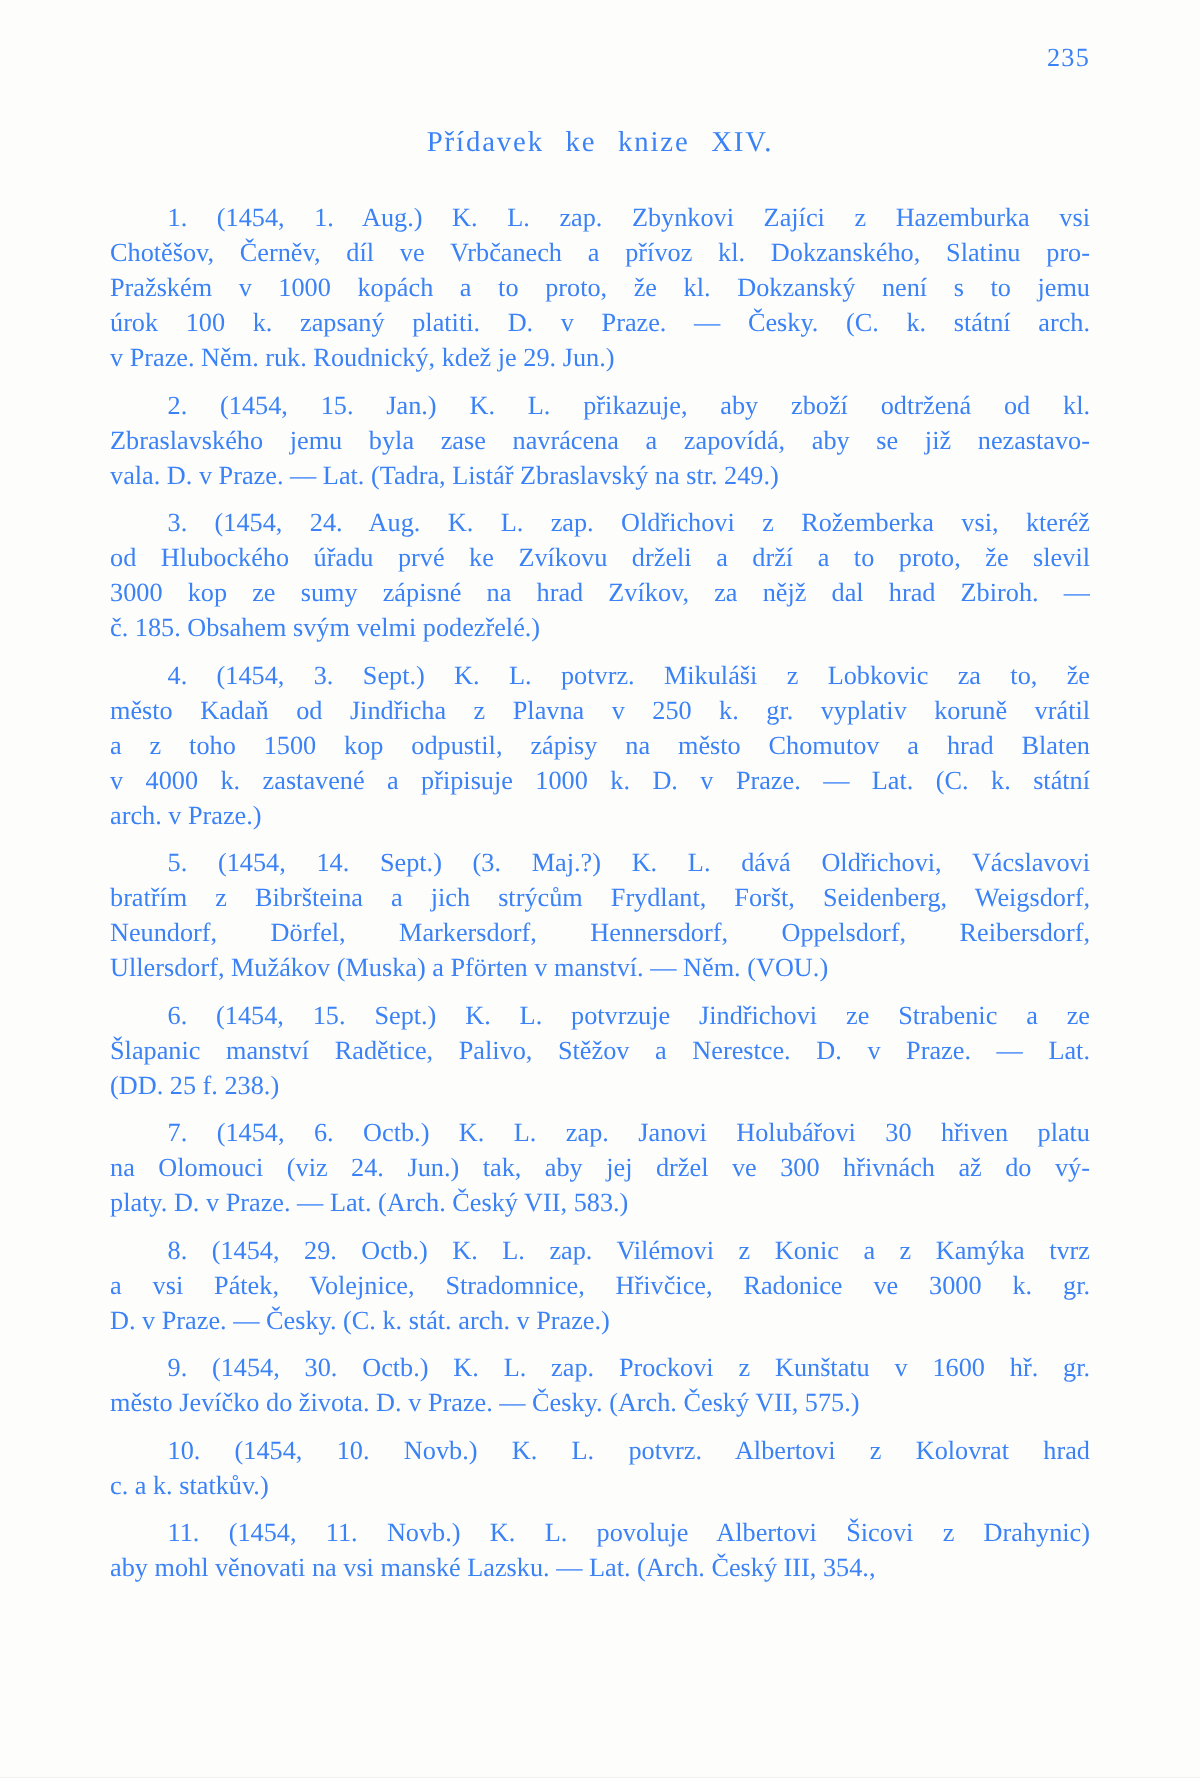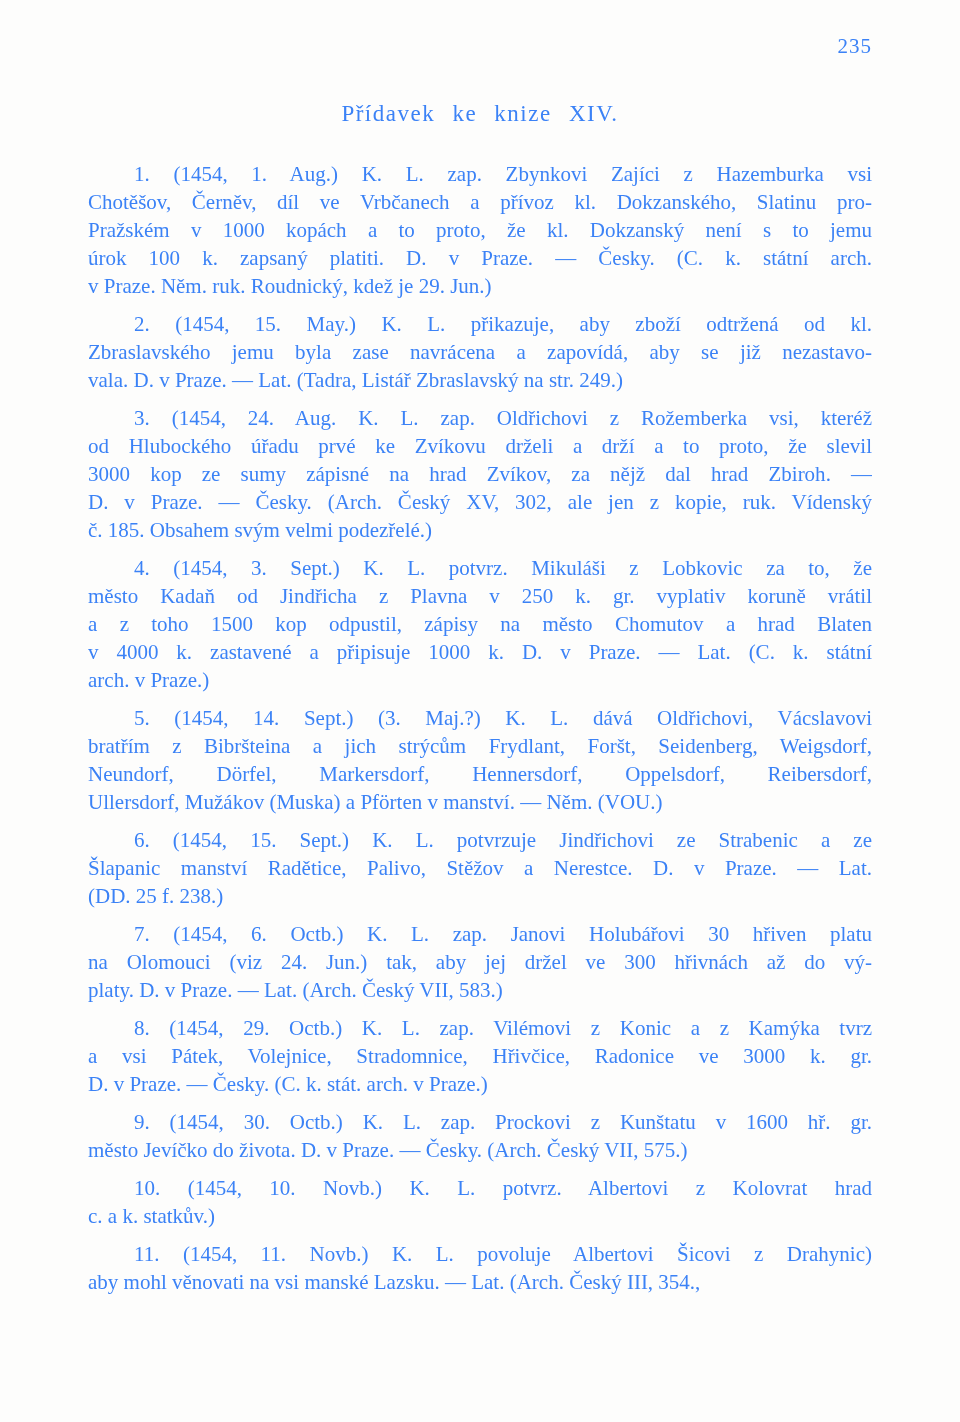--- a/index.html
+++ b/index.html
@@ -68,29 +68,28 @@
 
   <div class="entries">
       <div class="para">
         <div class="line first"><span>1. (1454, 1. Aug.) K. L. zap. Zbynkovi Zajíci z </span><span class="it">Hazemburka</span><span> vsi</span></div>
         <div class="line"><span class="it">Chotěšov, Černěv</span><span>, díl ve </span><span class="it">Vrbčanech</span><span> a přívoz kl. Dokzanského, </span><span class="it">Slatinu</span><span> pro-</span></div>
         <div class="line"><span>Pražském v 1000 kopách a to proto, že kl. Dokzanský není s to jemu</span></div>
         <div class="line"><span>úrok 100 k. zapsaný platiti. D. v Praze. — Česky. (C. k. státní arch.</span></div>
         <div class="line last"><span>v Praze. Něm. ruk. Roudnický, kdež je 29. Jun.)</span></div>
       </div>
       <div class="para">
-        <div class="line first"><span>2. (1454, 15. May.) K. L. přikazuje, aby zboží odtržená od kl.</span></div>
+        <div class="line first"><span>2. (1454, 15. Jan.) K. L. přikazuje, aby zboží odtržená od kl.</span></div>
         <div class="line"><span class="it">Zbraslavského</span><span> jemu byla zase navrácena a zapovídá, aby se již nezastavo-</span></div>
         <div class="line last"><span>vala. D. v Praze. — Lat. (Tadra, Listář Zbraslavský na str. 249.)</span></div>
       </div>
       <div class="para">
         <div class="line first"><span>3. (1454, 24. Aug. K. L. zap. Oldřichovi z </span><span class="it">Rožemberka</span><span> vsi, kteréž</span></div>
         <div class="line"><span>od </span><span class="it">Hlubockého úřadu</span><span> prvé ke </span><span class="it">Zvíkovu</span><span> drželi a drží a to proto, že slevil</span></div>
         <div class="line"><span>3000 kop ze sumy zápisné na hrad Zvíkov, za nějž dal hrad </span><span class="it">Zbiroh</span><span>. —</span></div>
-        <div class="line"><span>D. v Praze. — Česky. (Arch. Český XV, 302, ale jen z kopie, ruk. Vídenský</span></div>
         <div class="line last"><span>č. 185. </span><span class="it">Obsahem svým velmi podezřelé.</span><span>)</span></div>
       </div>
       <div class="para">
         <div class="line first"><span>4. (1454, 3. Sept.) K. L. potvrz. Mikuláši z </span><span class="it">Lobkovic</span><span> za to, že</span></div>
         <div class="line"><span>město </span><span class="it">Kadaň</span><span> od Jindřicha </span><span class="it">z Plavna</span><span> v 250 k. gr. vyplativ koruně vrátil</span></div>
         <div class="line"><span>a z toho 1500 kop odpustil, zápisy na město </span><span class="it">Chomutov</span><span> a hrad </span><span class="it">Blaten</span></div>
         <div class="line"><span>v 4000 k. zastavené a připisuje 1000 k. D. v Praze. — Lat. (C. k. státní</span></div>
         <div class="line last"><span>arch. v Praze.)</span></div>
       </div>
       <div class="para">

